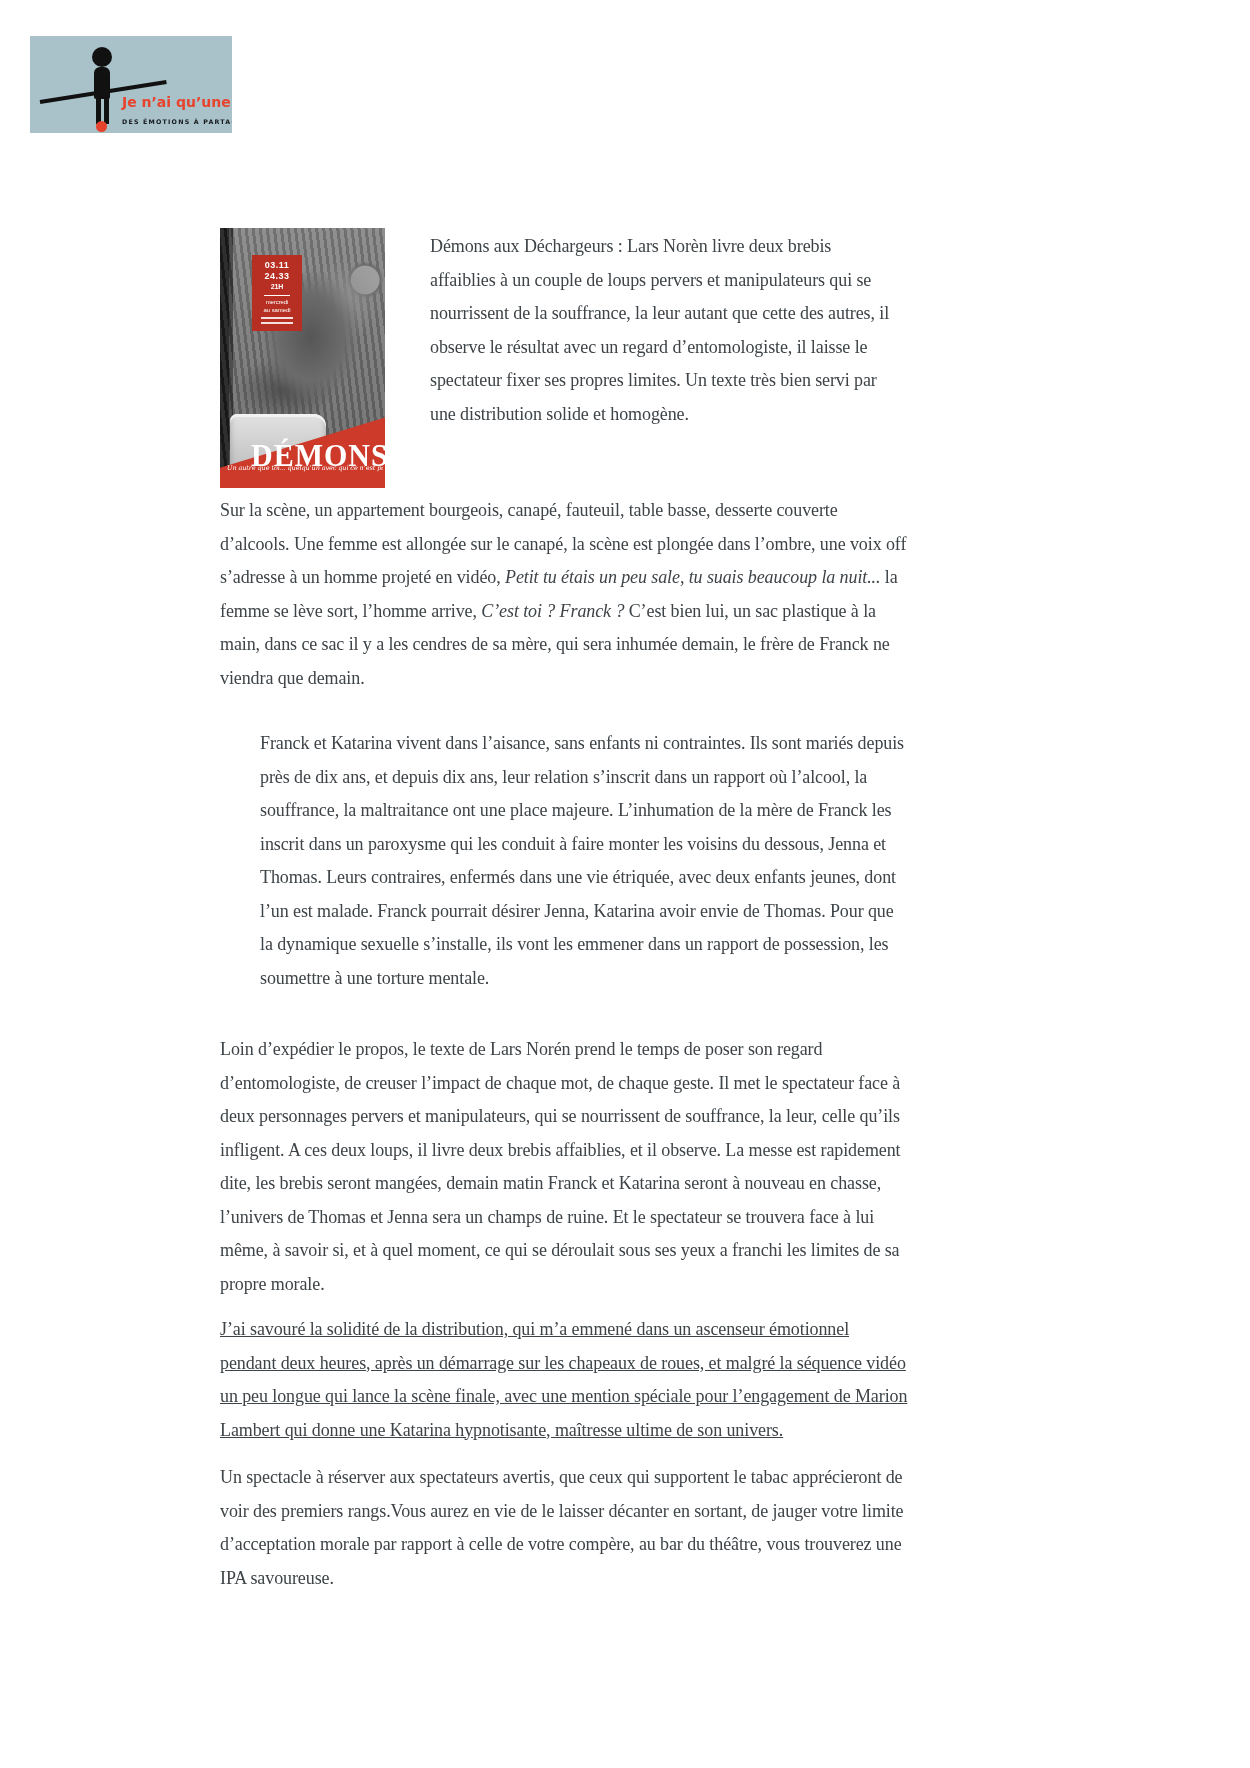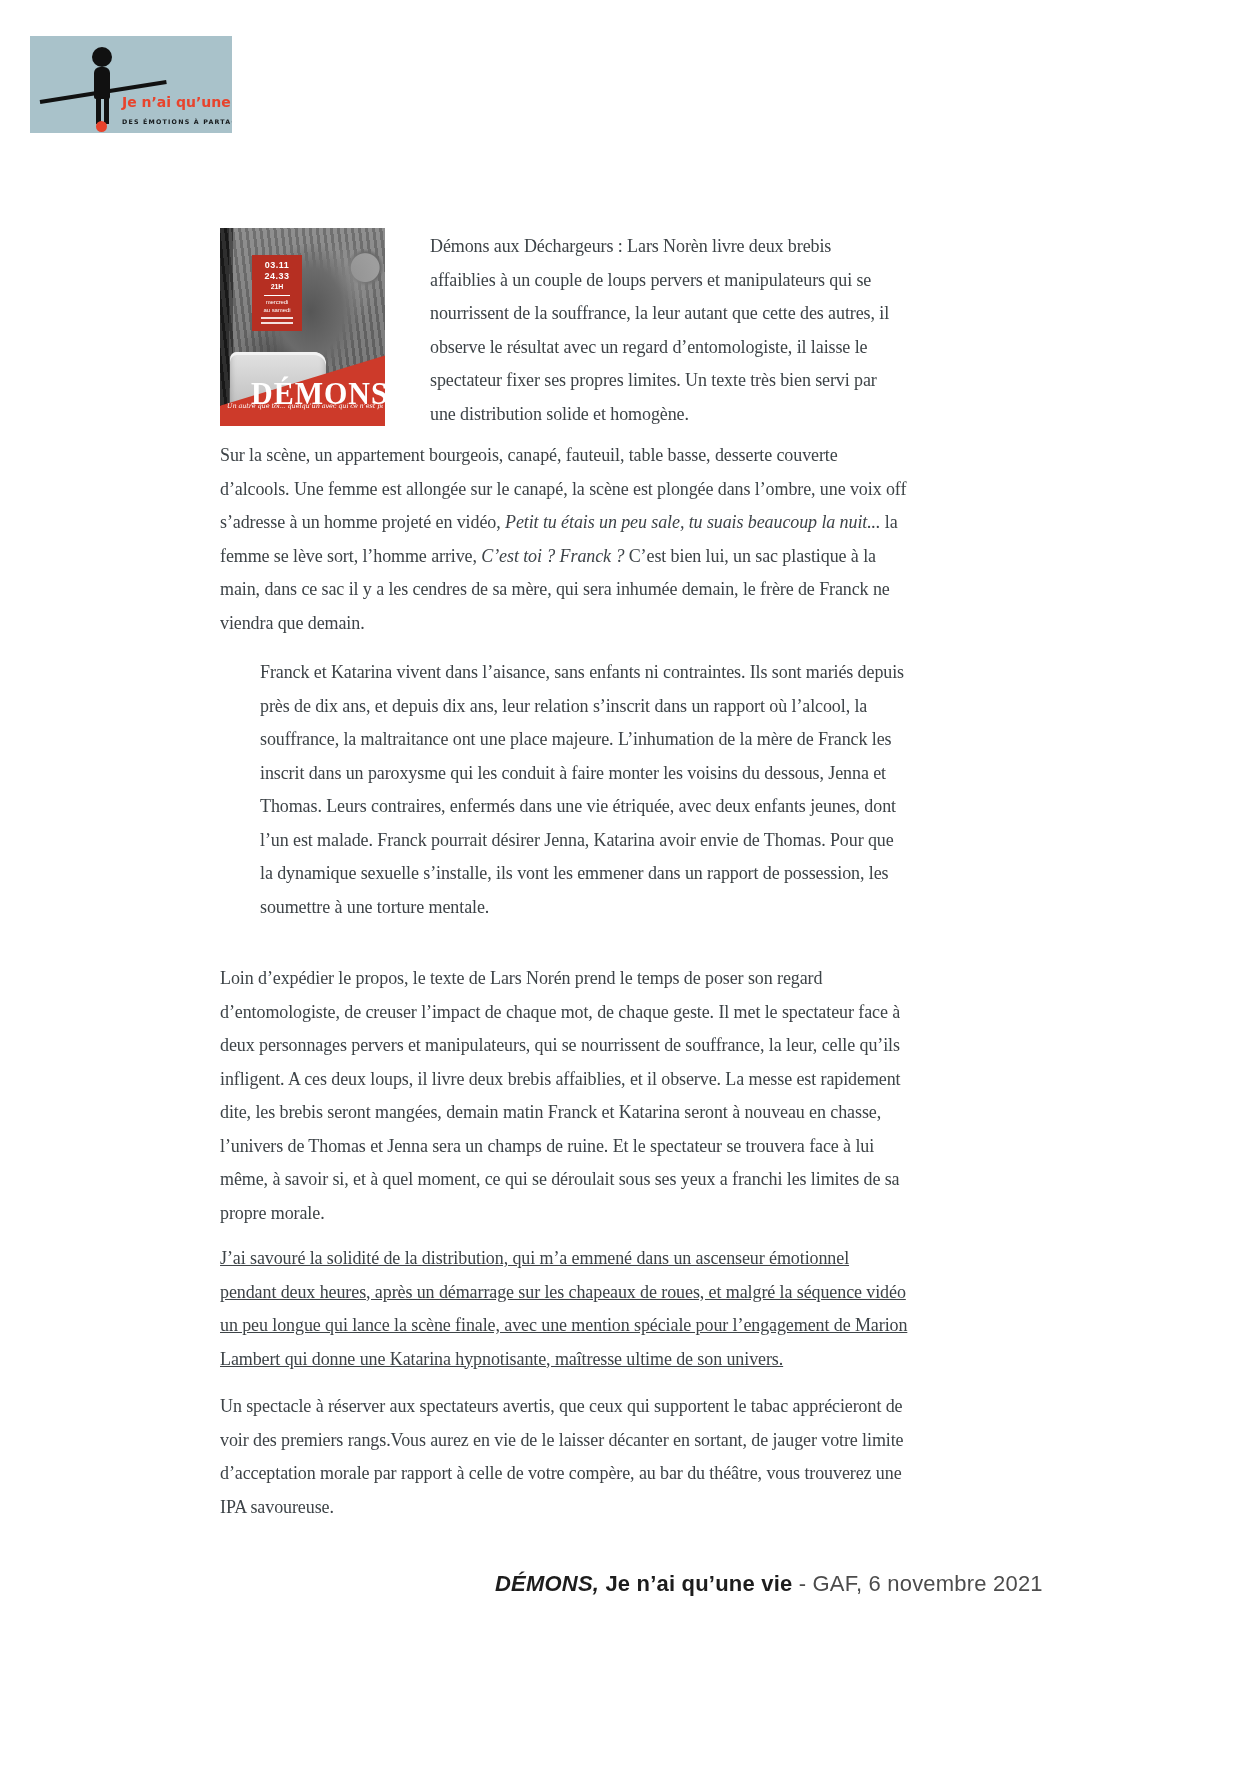--- a/index.html
+++ b/index.html
@@ -36,31 +36,31 @@
   }
 
   
   .content{
     position:absolute;left:220px;top:222px;width:688px;
     font-size:18px;line-height:33.5px;letter-spacing:-0.1px;
   }
   .content p{margin:8px;}
   .intro{margin:0;}
   .paras p{margin:0 0 16px 0;}
-  .paras p:nth-of-type(1){clear:left;margin-bottom:16px;}
+  .paras p:nth-of-type(1){clear:left;margin-bottom:32px;}
   .paras p:nth-of-type(2){margin-bottom:38px;margin-left:40px;}
   .paras p:nth-of-type(3){margin-bottom:12px;}
   .paras p:nth-of-type(4){margin-bottom:14px;text-decoration:underline;}
   .paras p:nth-of-type(5){margin-bottom:43px;}
   .paras p:nth-of-type(6){margin-bottom:0;}
   .content em{font-style:italic;}
 
   
   .poster{
-    float:left;width:165px;height:198px;margin:6px 45px 6px 0;
+    float:left;width:165px;height:260px;margin:6px 45px 6px 0;
     position:relative;overflow:hidden;
     background-color:#7b7b7b;
     background-image:
       radial-gradient(ellipse 70px 95px at 55% 42%, #565656 0%, #6b6b6b 45%, rgba(0,0,0,0) 72%),
       radial-gradient(ellipse 52px 60px at 74% 28%, #8f8f8f 0%, rgba(0,0,0,0) 70%),
       radial-gradient(ellipse 64px 44px at 40% 62%, #4c4c4c 0%, rgba(0,0,0,0) 75%),
       radial-gradient(circle 24px at 88% 20%, #9e9e9e 58%, #6a6a6a 62%, rgba(0,0,0,0) 78%),
       repeating-linear-gradient(83deg, rgba(30,30,30,0.25) 0 3px, rgba(160,160,160,0.18) 3px 7px),
       linear-gradient(90deg,#161616 0 9px, #3c3c3c 9px 13px, rgba(0,0,0,0) 13px),
       linear-gradient(180deg,#8c8c8c 0%, #777777 55%, #696969 100%);
@@ -143,17 +143,14 @@
   <p class="intro">Démons aux Déchargeurs : Lars Norèn livre deux brebis affaiblies à un couple de loups pervers et manipulateurs qui se nourrissent de la souffrance, la leur autant que cette des autres, il observe le résultat avec un regard d’entomologiste, il laisse le spectateur fixer ses propres limites. Un texte très bien servi par une distribution solide et homogène.</p>
 
   <div class="paras">
       <p>Sur la scène, un appartement bourgeois, canapé, fauteuil, table basse, desserte couverte d’alcools. Une femme est allongée sur le canapé, la scène est plongée dans l’ombre, une voix off s’adresse à un homme projeté en vidéo, <em>Petit tu étais un peu sale, tu suais beaucoup la nuit...</em> la femme se lève sort, l’homme arrive, <em>C’est toi ? Franck ?</em> C’est bien lui, un sac plastique à la main, dans ce sac il y a les cendres de sa mère, qui sera inhumée demain, le frère de Franck ne viendra que demain.</p>
       <p>Franck et Katarina vivent dans l’aisance, sans enfants ni contraintes. Ils sont mariés depuis près de dix ans, et depuis dix ans, leur relation s’inscrit dans un rapport où l’alcool, la souffrance, la maltraitance ont une place majeure. L’inhumation de la mère de Franck les inscrit dans un paroxysme qui les conduit à faire monter les voisins du dessous, Jenna et Thomas. Leurs contraires, enfermés dans une vie étriquée, avec deux enfants jeunes, dont l’un est malade. Franck pourrait désirer Jenna, Katarina avoir envie de Thomas. Pour que la dynamique sexuelle s’installe, ils vont les emmener dans un rapport de possession, les soumettre à une torture mentale.</p>
       <p>Loin d’expédier le propos, le texte de Lars Norén prend le temps de poser son regard d’entomologiste, de creuser l’impact de chaque mot, de chaque geste. Il met le spectateur face à deux personnages pervers et manipulateurs, qui se nourrissent de souffrance, la leur, celle qu’ils infligent. A ces deux loups, il livre deux brebis affaiblies, et il observe. La messe est rapidement dite, les brebis seront mangées, demain matin Franck et Katarina seront à nouveau en chasse, l’univers de Thomas et Jenna sera un champs de ruine. Et le spectateur se trouvera face à lui même, à savoir si, et à quel moment, ce qui se déroulait sous ses yeux a franchi les limites de sa propre morale.</p>
       <p>J’ai savouré la solidité de la distribution, qui m’a emmené dans un ascenseur émotionnel pendant deux heures, après un démarrage sur les chapeaux de roues, et malgré la séquence vidéo un peu longue qui lance la scène finale, avec une mention spéciale pour l’engagement de Marion Lambert qui donne une Katarina hypnotisante, maîtresse ultime de son univers.</p>
       <p>Un spectacle à réserver aux spectateurs avertis, que ceux qui supportent le tabac apprécieront de voir des premiers rangs.Vous aurez en vie de le laisser décanter en sortant, de jauger votre limite d’acceptation morale par rapport à celle de votre compère, au bar du théâtre, vous trouverez une IPA savoureuse.</p>
     </div>
 
-  <div class="footer">
-    <span class="f-show">DÉMONS,</span><span class="f-site"> Je n’ai qu’une vie </span><span class="f-src">- GAF, 6 novembre 2021</span>
-  </div>
 
 </div>
 
 </body></html>

